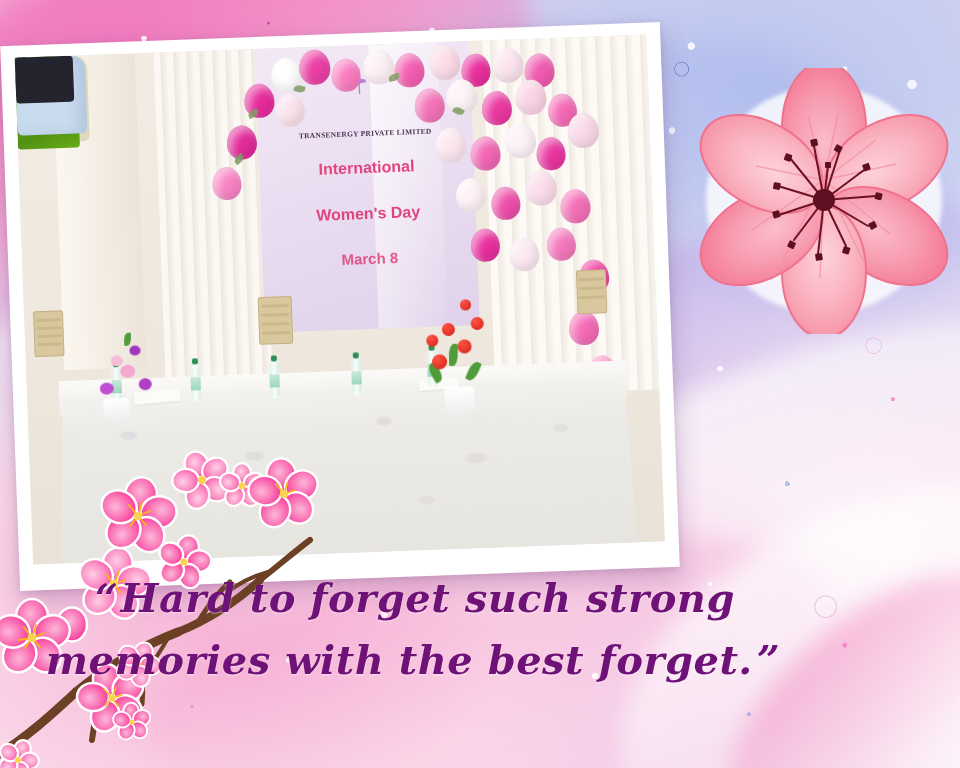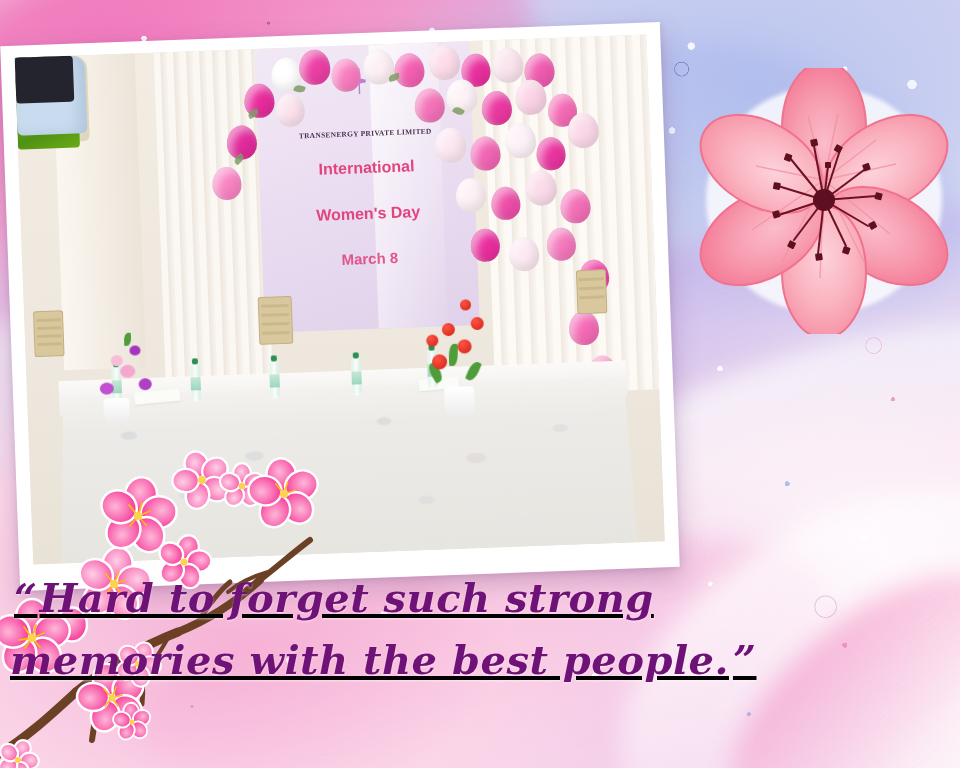--- a/index.html
+++ b/index.html
@@ -163,22 +163,22 @@
   .paper{position:absolute;background:#fbfbf8;border-radius:1px;transform:rotate(-3deg);
          box-shadow:0 1px 2px rgba(0,0,0,.08);}
 
   
   #sakura-big{position:absolute;left:690px;top:68px;width:268px;height:266px;}
 
   
   #blossom-branch{position:absolute;left:-8px;top:440px;width:330px;height:330px;}
 
   
-  #quote{position:absolute;left:0;top:578px;width:816px;
-    pointer-events:none;text-decoration:underline;}
+  #quote{position:absolute;left:0;top:578px;width:816px;text-align:center;
+    pointer-events:none;}
   .qline{font-family:"DejaVu Serif",serif;font-style:italic;font-weight:700;
     color:#6e1278;font-size:40px;letter-spacing:.5px;line-height:1.0;
     text-shadow:0 1px 2px rgba(255,255,255,.55);}
   .qline.l1{margin-left:14px;}
   .qline.l2{margin-top:22px;margin-left:10px;}
 </style>
 </head>
 <body>
 
 <div id="stage">
@@ -638,16 +638,16 @@
           <ellipse cx="0" cy="-21" rx="15" ry="17" transform="rotate(238)"></ellipse>
           <ellipse cx="0" cy="-21" rx="15" ry="17" transform="rotate(310)"></ellipse>
         </g>
         <circle cx="0" cy="0" r="5.5" fill="#fcd34d"></circle>
       </g>
     </g>
   </svg>
 
   <div id="quote">
     <div class="qline l1"><span style="margin-right: 2px;">“</span><span>Hard to forget such strong</span></div>
-    <div class="qline l2"><span>memories with the best people.</span><span style="margin-left: 4px;">”</span></div>
+    <div class="qline l2"><span>memories with the best forget.</span><span style="margin-left: 4px;">”</span></div>
   </div>
 
 </div>
 
 </body></html>

